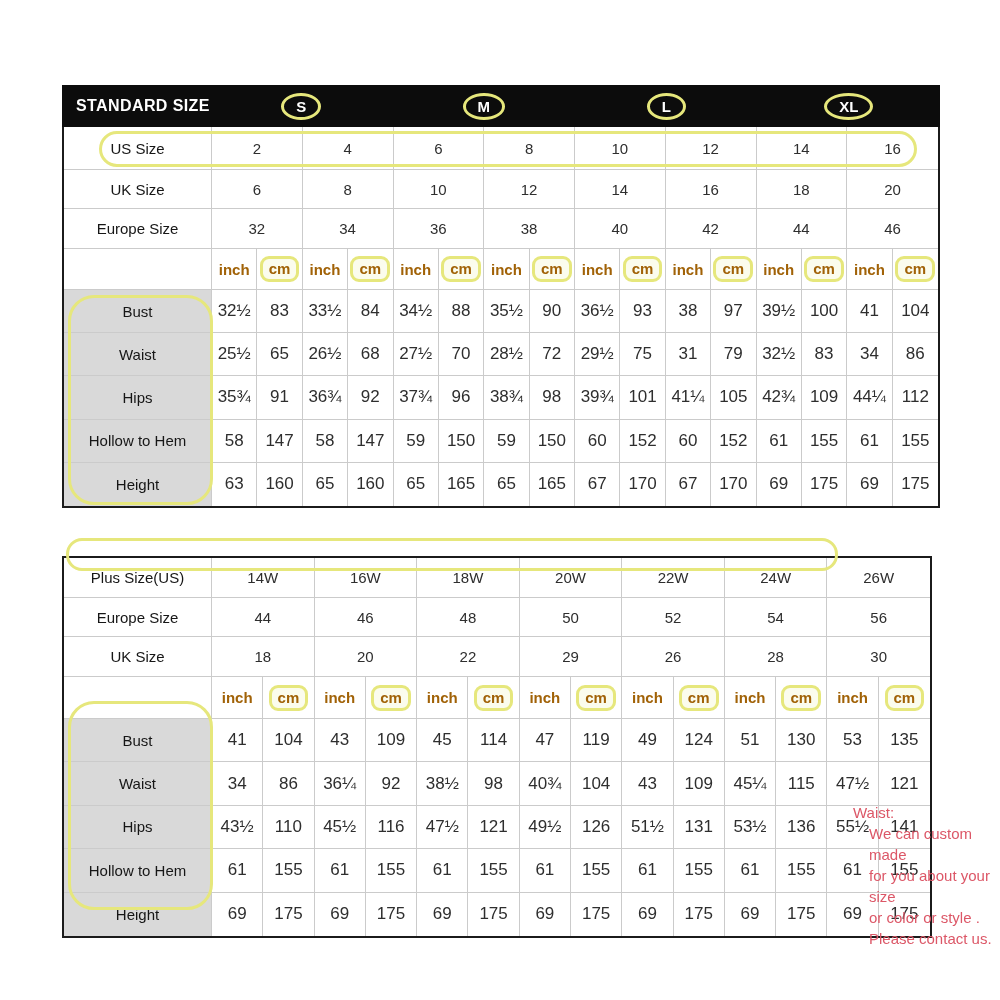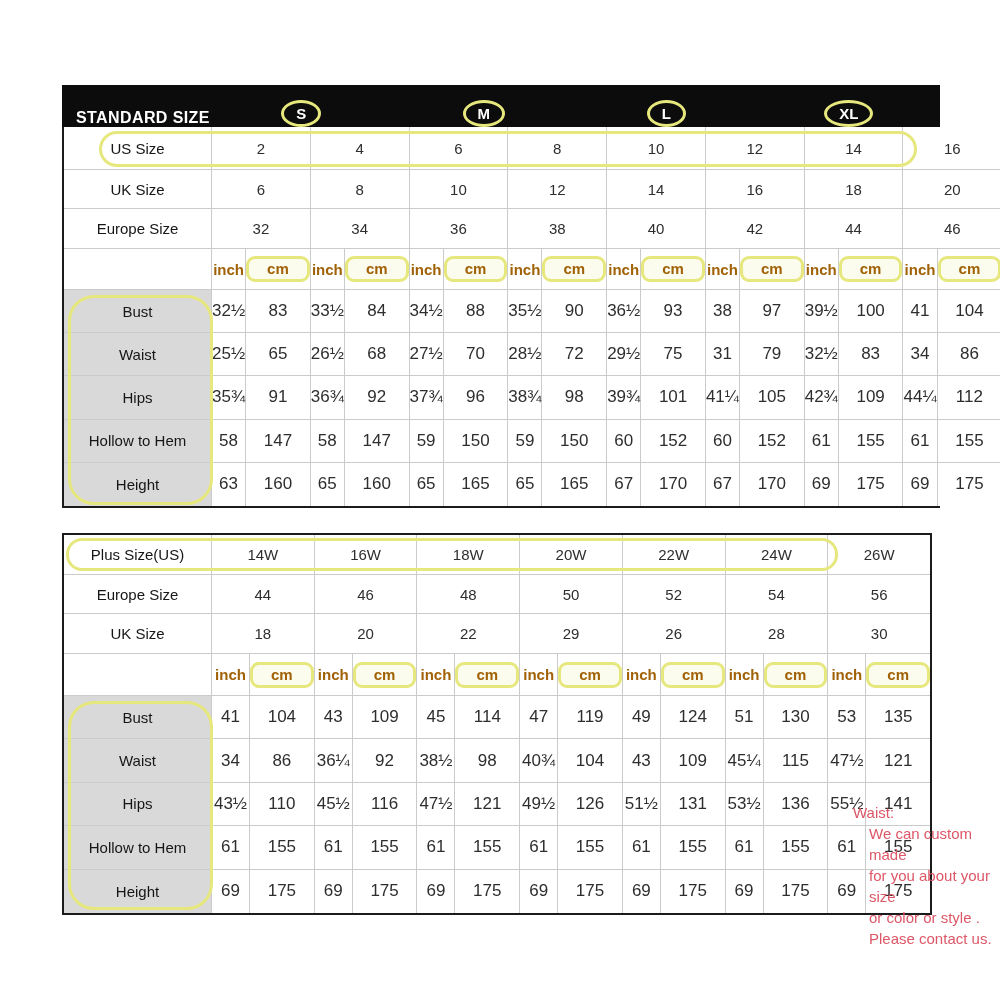--- a/index.html
+++ b/index.html
@@ -11,24 +11,24 @@
     --txt:#2e2e2e;
     --tips:#dc5767;
   }
   *{box-sizing:border-box;margin:0;padding:0;}
   body{margin:0;background:#fff;font-family:"Liberation Sans","DejaVu Sans",sans-serif;}
   .page{position:relative;width:1000px;height:1000px;background:#ffffff;overflow:hidden;}
 
   
   .tbl{position:absolute;background:#fff;}
   .std{left:62px;top:85px;width:878px;}
-  .plus{left:62px;top:533px;width:870px;}
-
-  
-  .banner{display:flex;align-items:flex-end;height:42px;background:#0c0c0c;color:#fff;}
+  .plus{left:62px;top:556px;width:870px;}
+
+  
+  .banner{display:flex;align-items:center;height:42px;background:#0c0c0c;color:#fff;}
   .banner .title-zone{width:148px;padding-left:14px;font-size:16px;font-weight:bold;letter-spacing:.4px;flex:none;}
   .banner .groups{flex:1;display:flex;}
   .banner .grp{flex:1;display:flex;align-items:center;justify-content:center;}
   .oval{display:inline-flex;align-items:center;justify-content:center;border:3px solid var(--hl);border-radius:50%;padding:2px 12px;font-size:15px;font-weight:bold;color:#fff;min-width:18px;}
 
   
   .grid{display:grid;color:var(--txt);}
   .std .grid{
     grid-template-columns:148px repeat(16,1fr);
     grid-template-rows:43px 39px 40px 41px repeat(5,43.2px);
@@ -41,21 +41,21 @@
   }
   .cell{display:flex;align-items:center;justify-content:center;border-right:1px solid var(--grid);border-bottom:1px solid var(--grid);background:#fff;}
   .cell.lastcol{border-right:none;}
   .cell.lastrow{border-bottom:none;}
   .cell.span2{grid-column:span 2;}
   .cell.lbl{font-weight:normal;font-size:15px;color:#161616;}
   .cell.gray{background:var(--labelbg);}
   .cell.num{font-size:15px;}
   .cell.unit{font-size:15px;color:#a16207;font-weight:bold;}
   .cell.val{font-size:17px;}
-  .cm-box{display:inline-flex;align-items:center;justify-content:center;border:3px solid var(--hl);background:var(--hl-fill);border-radius:9px;padding:1px 18px;line-height:1.2;}
+  .cm-box{display:inline-flex;align-items:center;justify-content:center;border:3px solid var(--hl);background:var(--hl-fill);border-radius:9px;padding:1px 6px;line-height:1.2;}
 
   
   .annot{position:absolute;border:3px solid var(--hl);pointer-events:none;background:transparent;}
   .us-row-hl{left:99px;top:131px;width:818px;height:36px;border-radius:18px;}
   .std-label-hl{left:68px;top:295px;width:145px;height:210px;border-radius:26px;}
   .plus-row-hl{left:66px;top:538px;width:772px;height:33px;border-radius:16px;}
   .plus-label-hl{left:68px;top:701px;width:145px;height:209px;border-radius:26px;}
 
   
   .tips{position:absolute;left:853px;top:802px;width:146px;color:var(--tips);font-size:15px;line-height:21px;}

